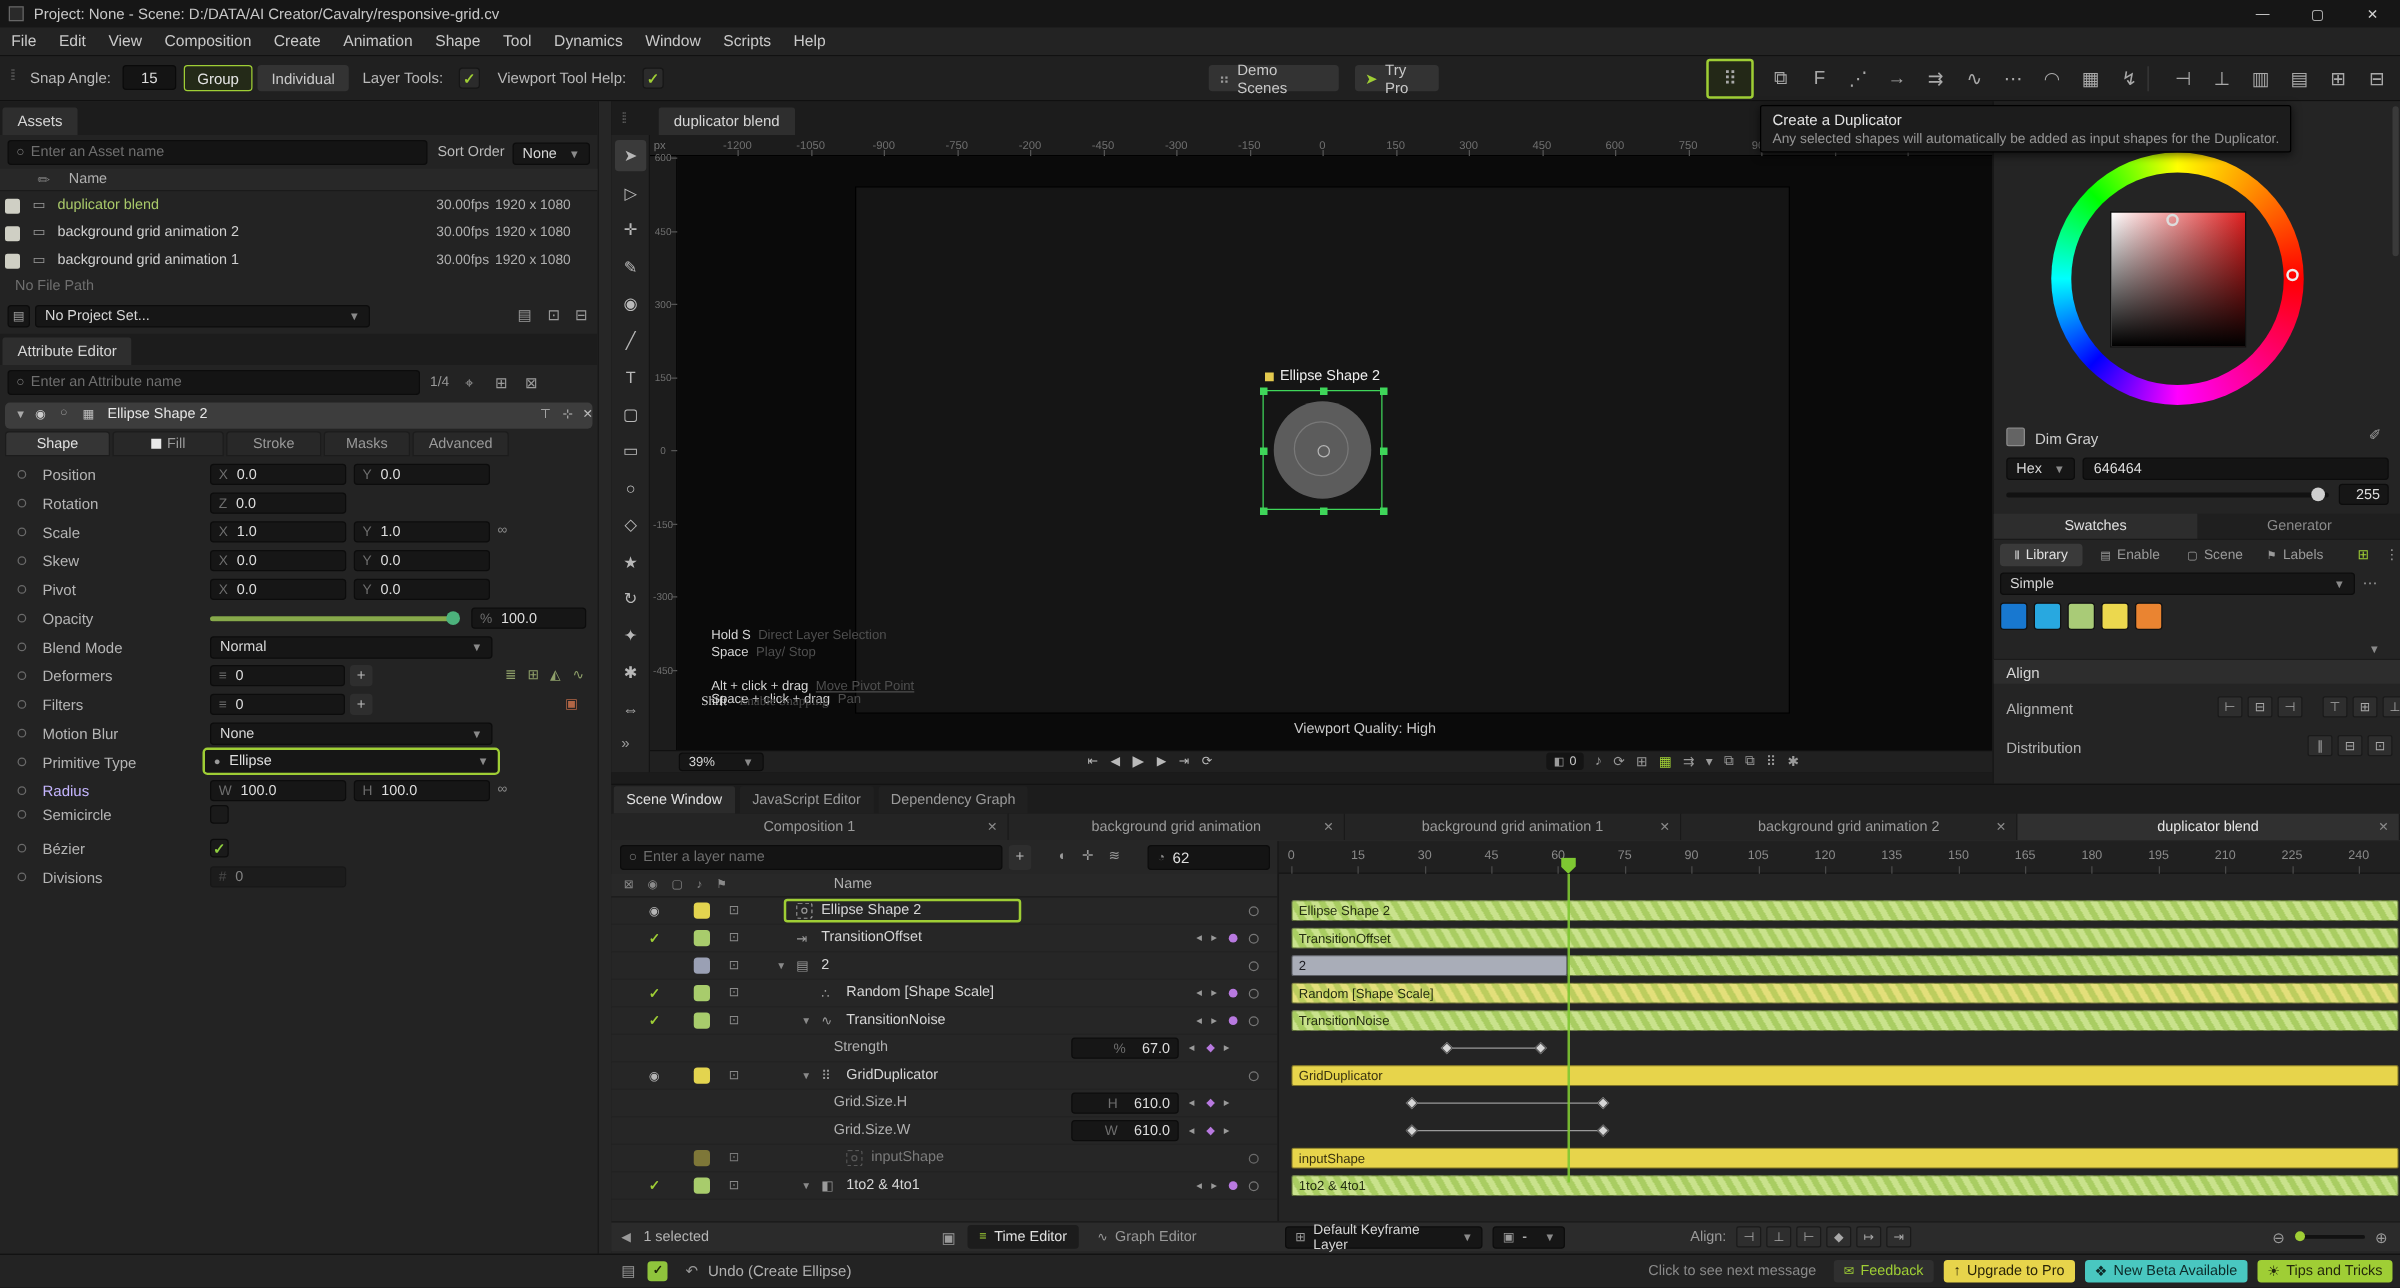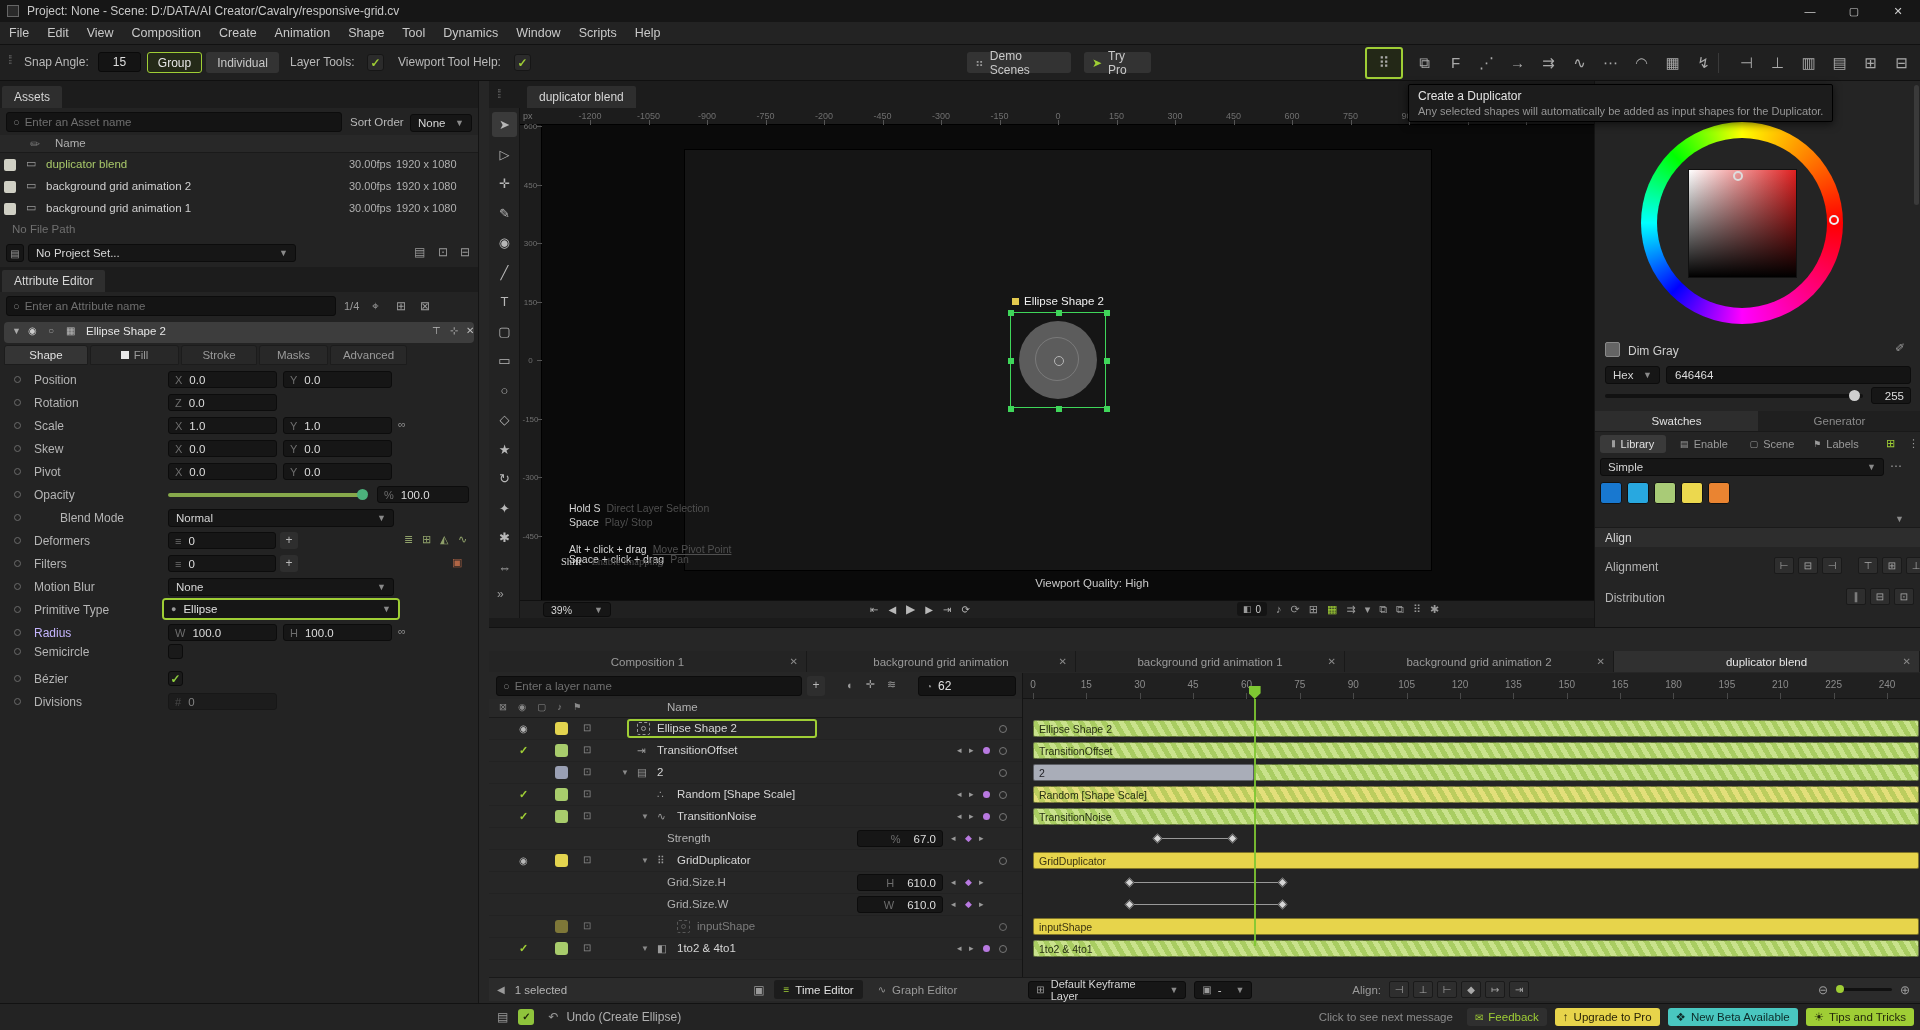--- a/index.html
+++ b/index.html
@@ -294,21 +294,21 @@
           <div style="position: absolute; left: 0px; top: 0px; width: 195px; height: 4px; background: rgb(135, 169, 75); border-radius: 2px;"></div>
           <div style="position: absolute; left: 189px; top: -4px; width: 11px; height: 11px; background: rgb(76, 178, 124); border-radius: 50%;"></div>
         </div>
         <div class="a field" style="position: absolute; left: 377px; top: 2px; width: 92px; height: 17px;">
           <span class="pre">%</span>
           <span>100.0</span>
         </div>
       </div>
       <div class="a" style="position: absolute; left: 0px; top: 426px; width: 478px; height: 23px;">
         <div class="kdot" style="position: absolute; left: 14px; top: 7px; width: 7px; height: 7px;"></div>
-        <div style="position: absolute; left: 34px; top: 4px; color: rgb(181, 181, 181); font-size: 12px; white-space: nowrap; margin-left: 26px;">Blend Mode</div>
+        <div style="position: absolute; left: 34px; top: 4px; color: rgb(181, 181, 181); font-size: 12px; white-space: nowrap;">Blend Mode</div>
         <div class="a ddown" style="position: absolute; left: 168px; top: 2px; width: 226px; height: 18px;">
           <span>Normal</span>
           <div style="margin-left: auto; color: rgb(138, 138, 138); font-size: 9px;">▼</div>
         </div>
       </div>
       <div class="a" style="position: absolute; left: 0px; top: 449px; width: 478px; height: 23px;">
         <div class="kdot" style="position: absolute; left: 14px; top: 7px; width: 7px; height: 7px;"></div>
         <div style="position: absolute; left: 34px; top: 4px; color: rgb(181, 181, 181); font-size: 12px; white-space: nowrap;">Deformers</div>
         <div class="a field" style="position: absolute; left: 168px; top: 2px; width: 108px; height: 17px;">
           <span class="pre">≡</span>
@@ -623,20 +623,25 @@
   <span class="a" style="left:10px;top:510px;color:#b5b5b5;">Distribution</span>
   <div class="a flex" style="left:251px;top:507px;gap:4px;" id="distribution-icons">
       <div class="abtn">∥</div>
       <div class="abtn">⊟</div>
       <div class="abtn">⊡</div>
     </div>
   <div class="a" style="left:319px;top:4px;width:5px;height:120px;background:#3a3a3a;border-radius:3px;"></div>
 </div>
 
 <div id="bottom-panel">
+  <div class="a panel-tabstrip" style="left:0;top:0;width:1431px;height:23px;display:flex;align-items:flex-end;padding-left:2px;" id="sw-tabs">
+      <div class="sw-tab active">Scene Window</div>
+      <div class="sw-tab">JavaScript Editor</div>
+      <div class="sw-tab">Dependency Graph</div>
+    </div>
   <div class="a flex" style="left:0;top:23px;width:1431px;height:21px;background:#1d1d1d;" id="comp-tabs">
       <div class="comp-tab" style="width: 318px; height: 21px;">
         <span>Composition 1</span>
         <span class="x">✕</span>
       </div>
       <div class="comp-tab" style="width: 269px; height: 21px;">
         <span>background grid animation</span>
         <span class="x">✕</span>
       </div>
       <div class="comp-tab" style="width: 269px; height: 21px;">

